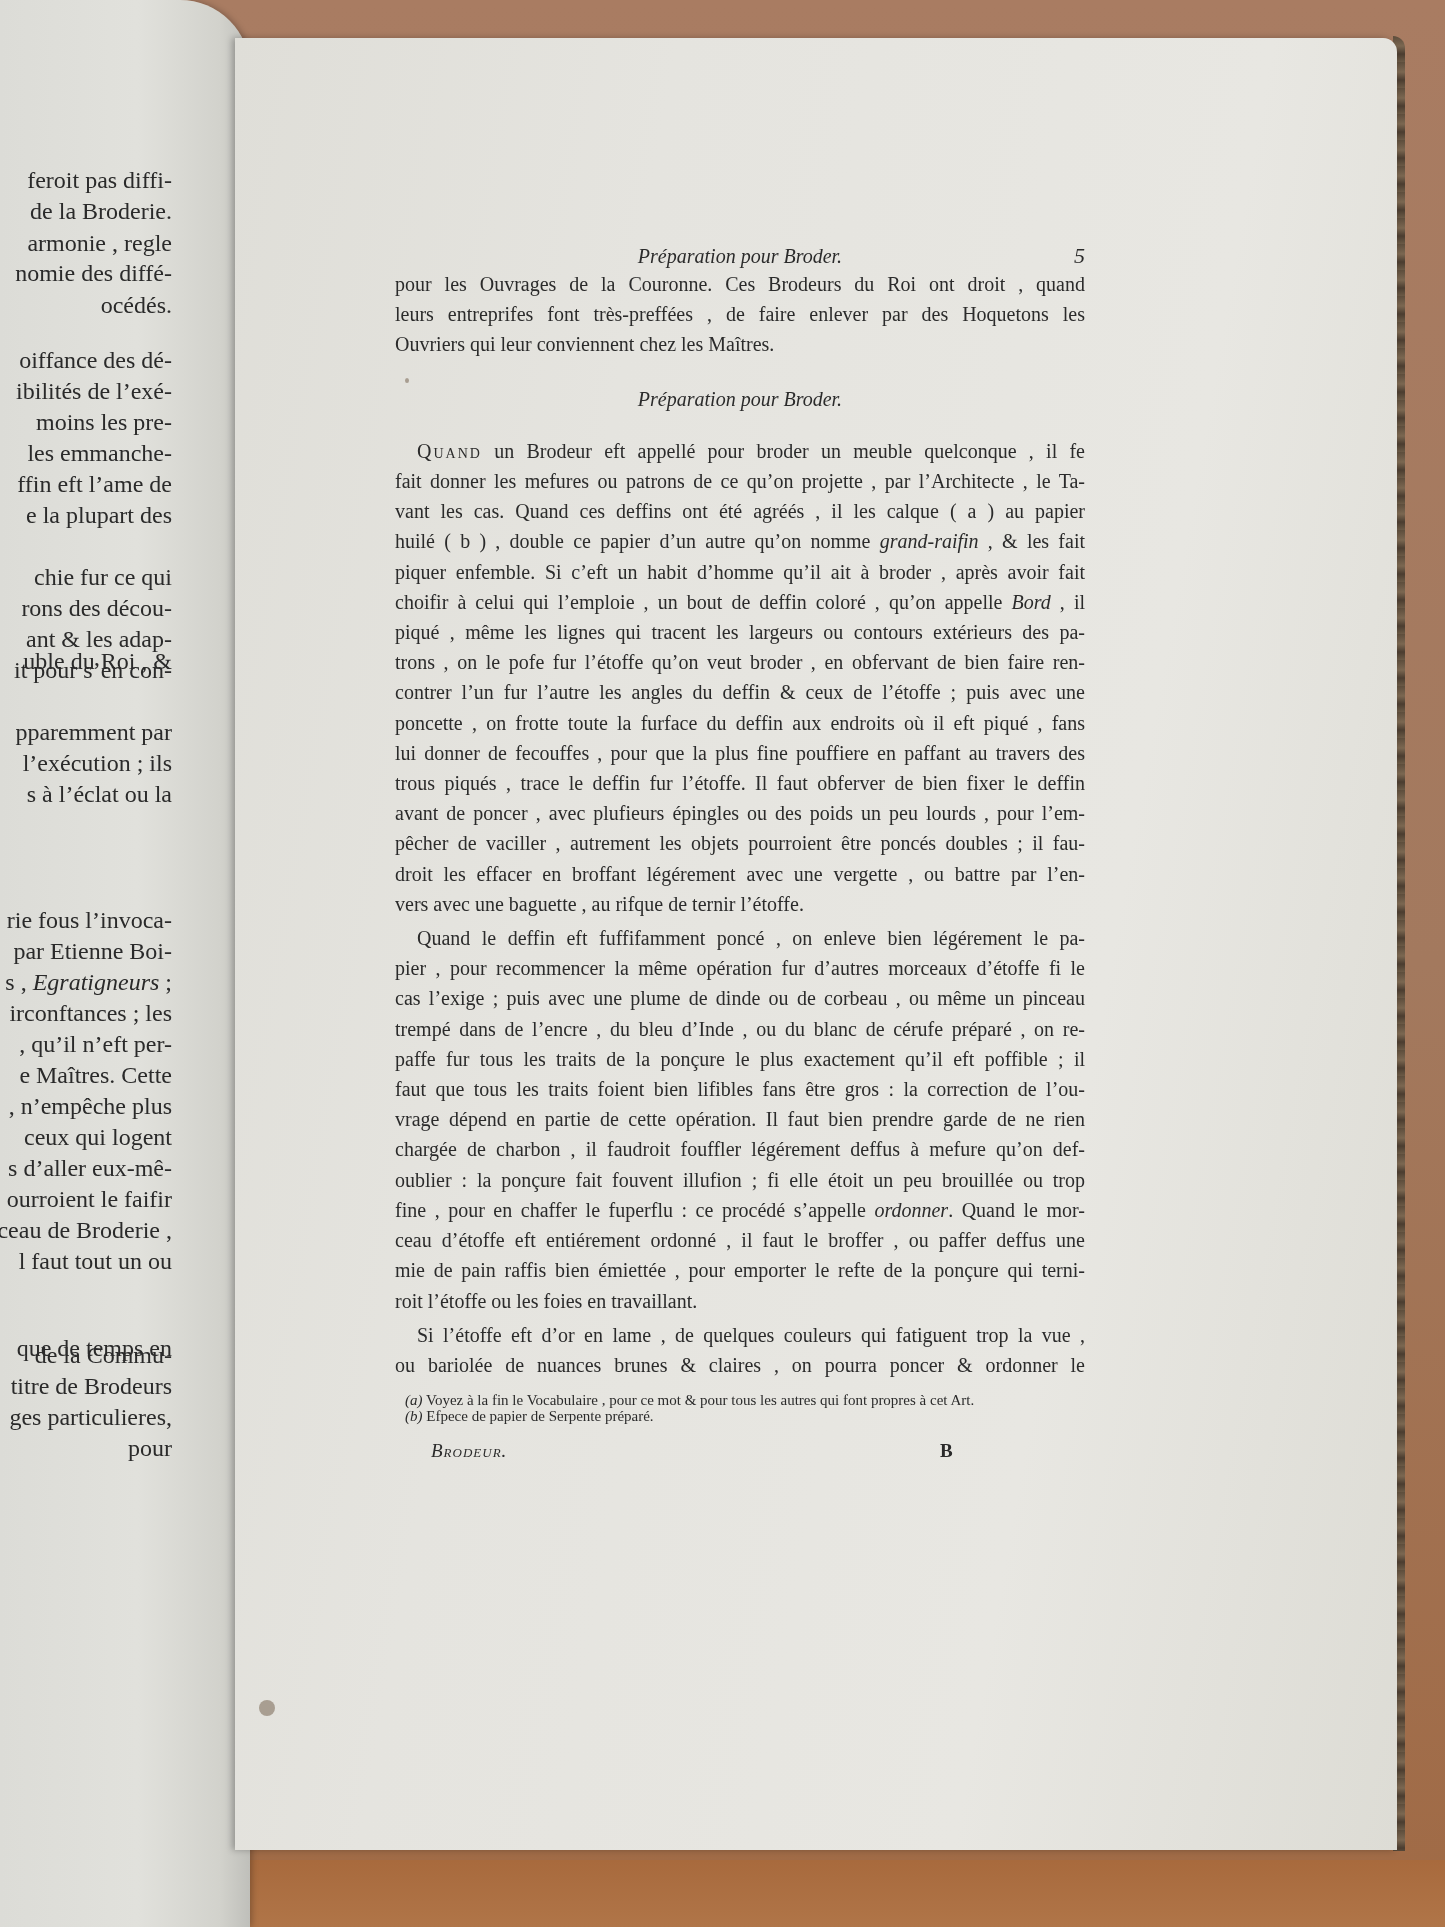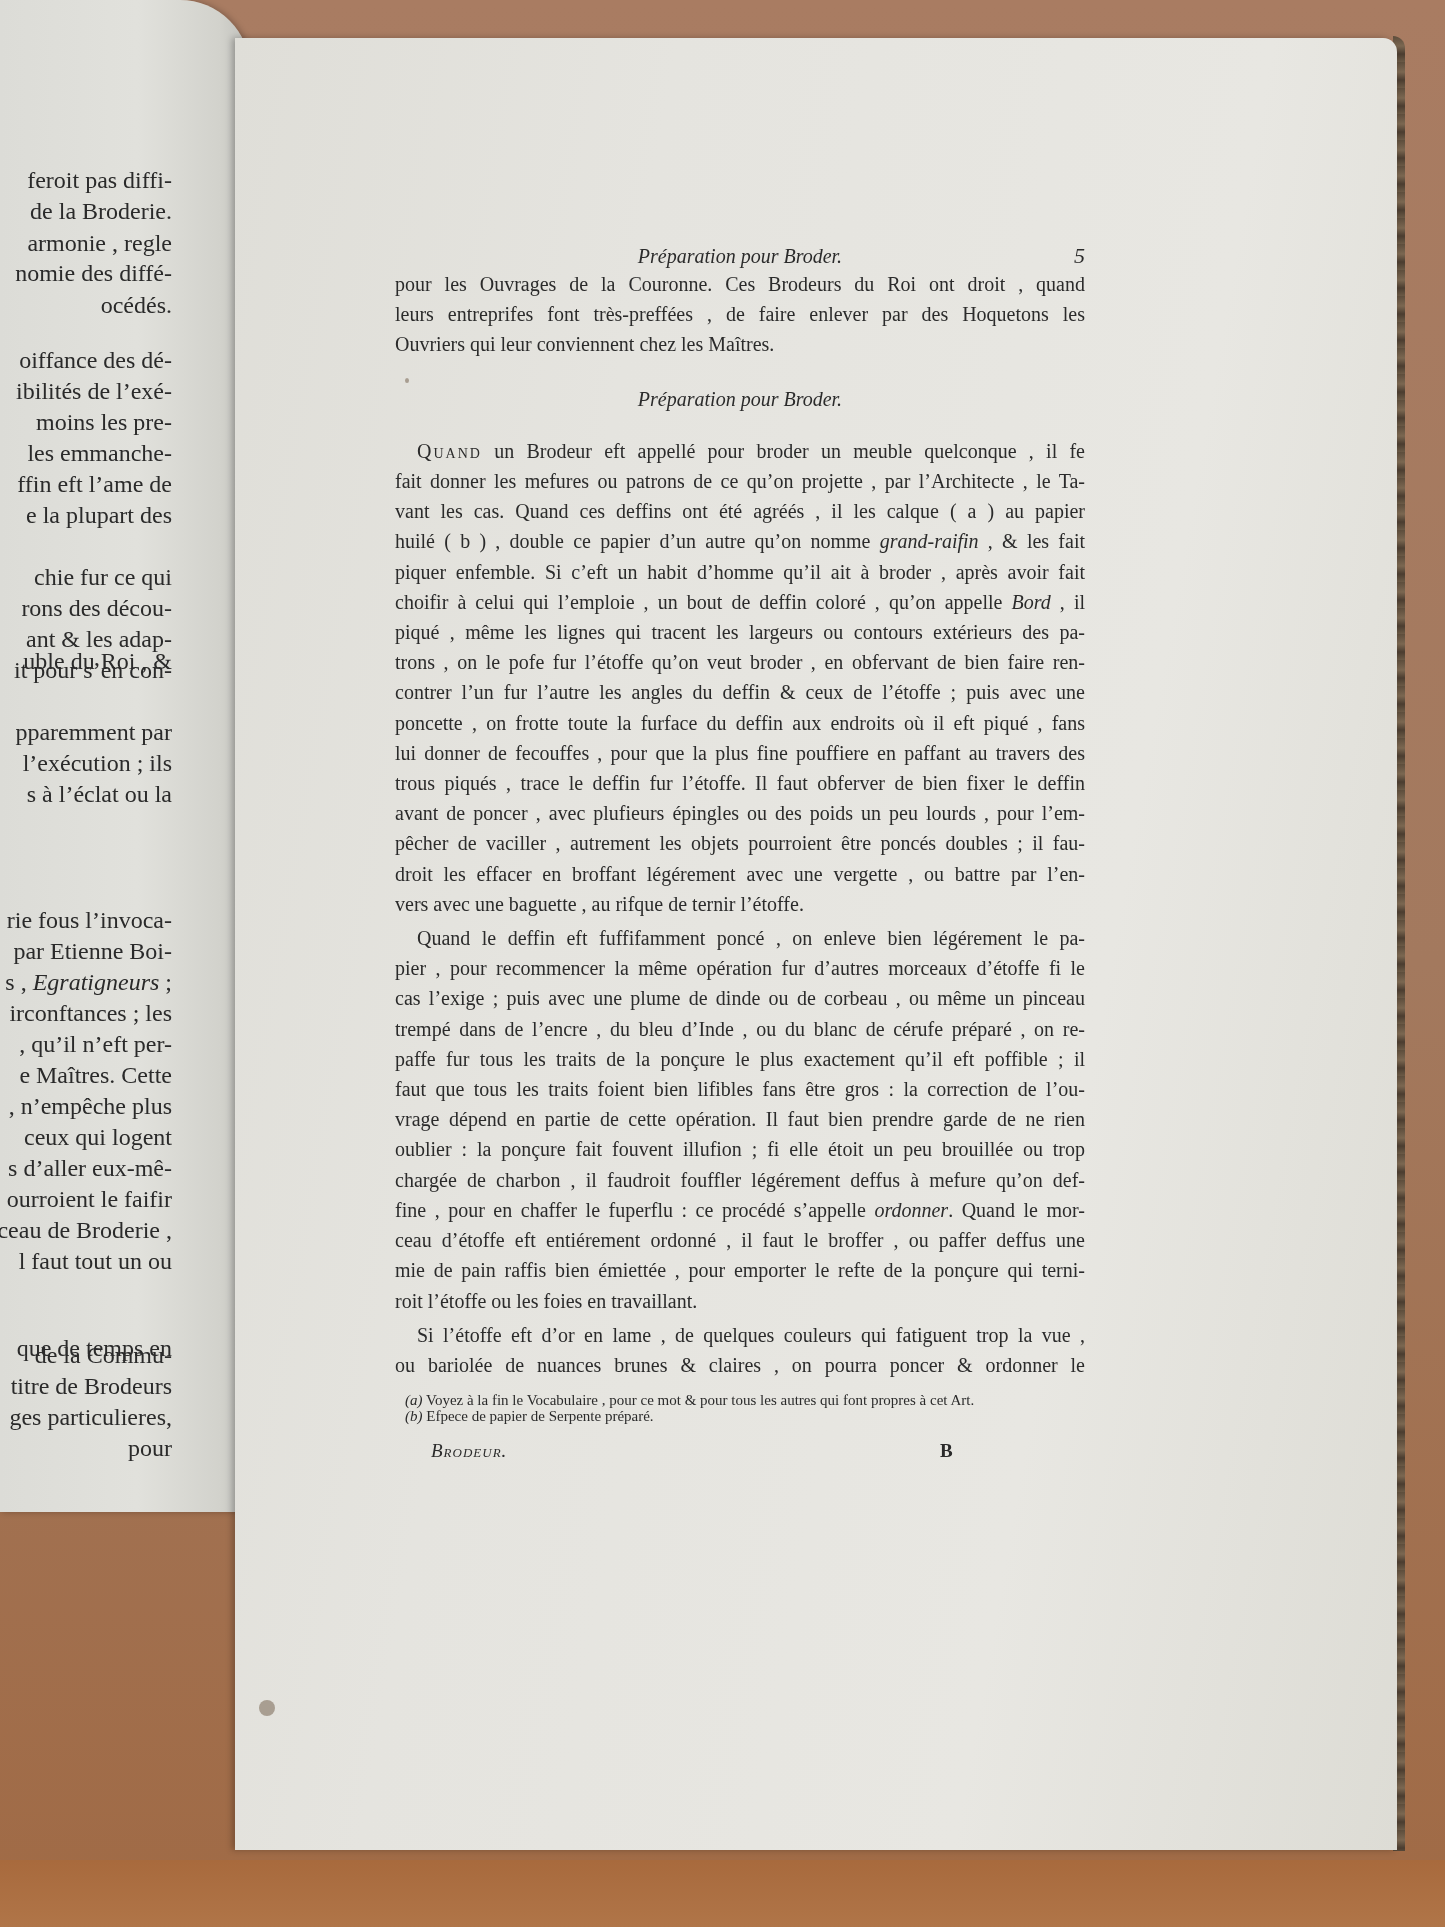--- a/index.html
+++ b/index.html
@@ -7,21 +7,21 @@
     width: 1445px; height: 1927px; overflow: hidden; position: relative;
     background: linear-gradient(180deg, #a97c62 0%, #a3795e 50%, #a06a45 100%);
     font-family: "Liberation Serif", "DejaVu Serif", serif;
   }
   .table-bottom {
     position: absolute; left: 0; right: 0; top: 1860px; bottom: 0;
     background: linear-gradient(180deg, #a86a3d, #b07548);
   }
   
   .left-page {
-    position: absolute; left: 0; top: 0; width: 250px; height: 1512px;
+    position: absolute; left: 0; top: 0; width: 250px; height: 1927px;
     background: linear-gradient(90deg, #dcdcd7 0%, #e1e1dc 55%, #d2d2cc 88%, #bfbfba 100%);
     border-top-right-radius: 70px;
     box-shadow: 2px 0 6px rgba(0,0,0,0.25);
     overflow: hidden;
     text-decoration: underline;
   }
   .left-lines {
     position: absolute; left: 0; top: 0; width: 172px;
     color: #2a2a2a; font-size: 24px; line-height: 31px;
     text-align: right;
@@ -155,22 +155,22 @@
       </div>
       <div class="gap"></div>
       <div>
         <div class="line indent">Quand le deffin eft fuffifamment poncé , on enleve bien légérement le pa-</div>
         <div class="line">pier , pour recommencer la même opération fur d’autres morceaux d’étoffe fi le</div>
         <div class="line">cas l’exige ; puis avec une plume de dinde ou de corbeau , ou même un pinceau</div>
         <div class="line">trempé dans de l’encre , du bleu d’Inde , ou du blanc de cérufe préparé , on re-</div>
         <div class="line">paffe fur tous les traits de la ponçure le plus exactement qu’il eft poffible ; il</div>
         <div class="line">faut que tous les traits foient bien lifibles fans être gros : la correction de l’ou-</div>
         <div class="line">vrage dépend en partie de cette opération. Il faut bien prendre garde de ne rien</div>
+        <div class="line">chargée de charbon , il faudroit fouffler légérement deffus à mefure qu’on def-</div>
         <div class="line">oublier : la ponçure fait fouvent illufion ; fi elle étoit un peu brouillée ou trop</div>
-        <div class="line">chargée de charbon , il faudroit fouffler légérement deffus à mefure qu’on def-</div>
         <div class="line">fine , pour en chaffer le fuperflu : ce procédé s’appelle <span class="it">ordonner</span>. Quand le mor-</div>
         <div class="line">ceau d’étoffe eft entiérement ordonné , il faut le broffer , ou paffer deffus une</div>
         <div class="line">mie de pain raffis bien émiettée , pour emporter le refte de la ponçure qui terni-</div>
         <div class="line last">roit l’étoffe ou les foies en travaillant.</div>
       </div>
       <div class="gap"></div>
       <div>
         <div class="line indent">Si l’étoffe eft d’or en lame , de quelques couleurs qui fatiguent trop la vue ,</div>
         <div class="line">ou bariolée de nuances brunes &amp; claires , on pourra poncer &amp; ordonner le</div>
       </div>

